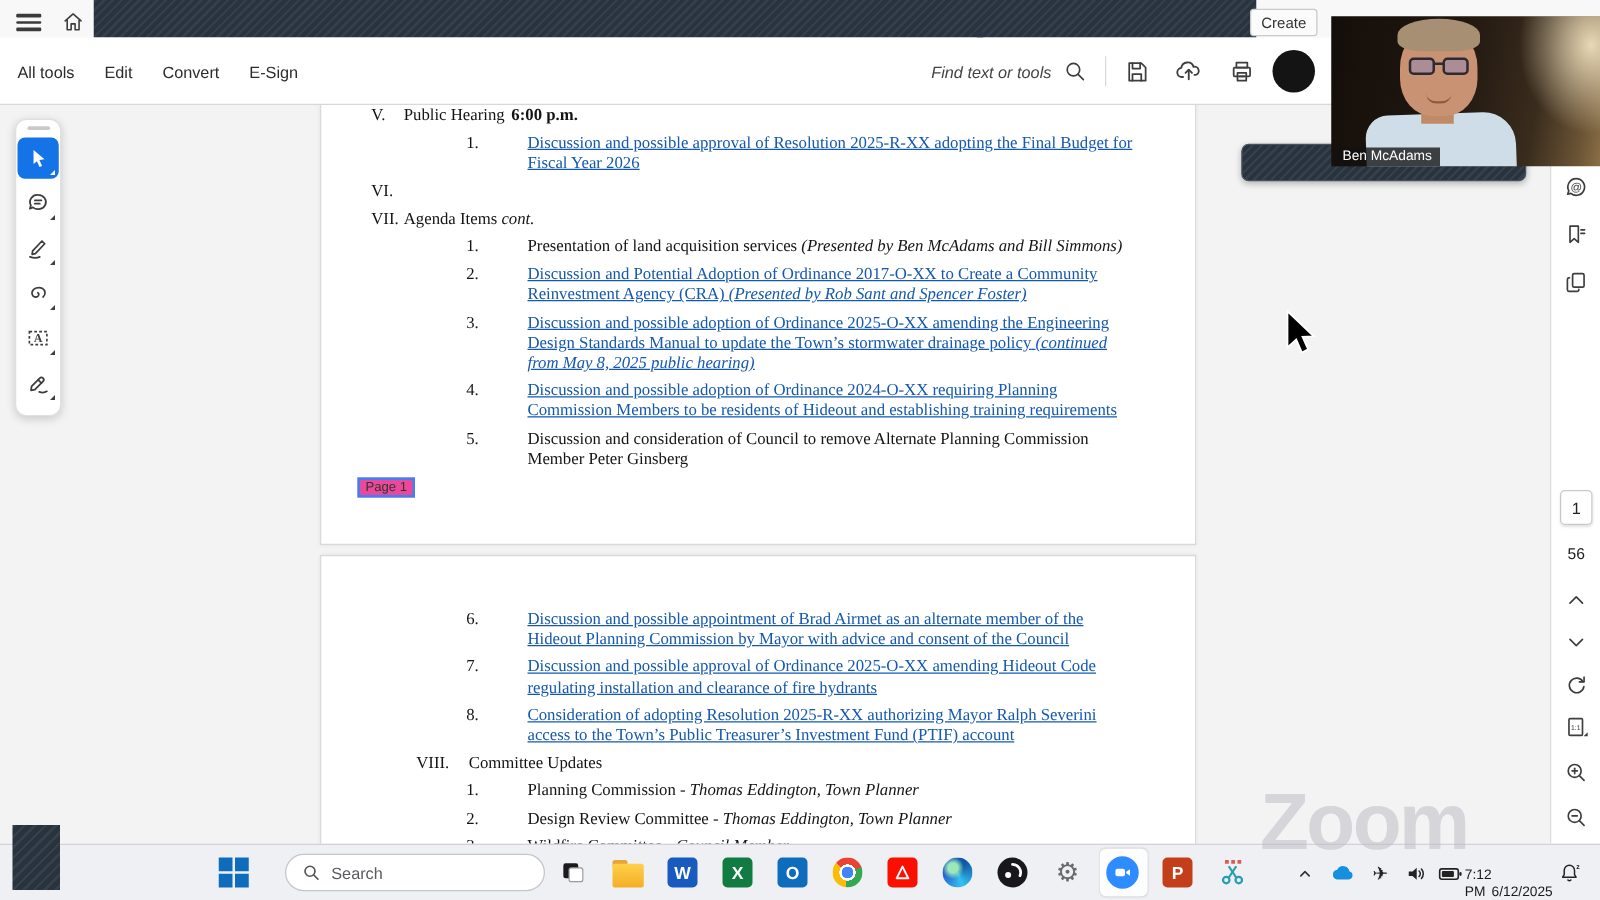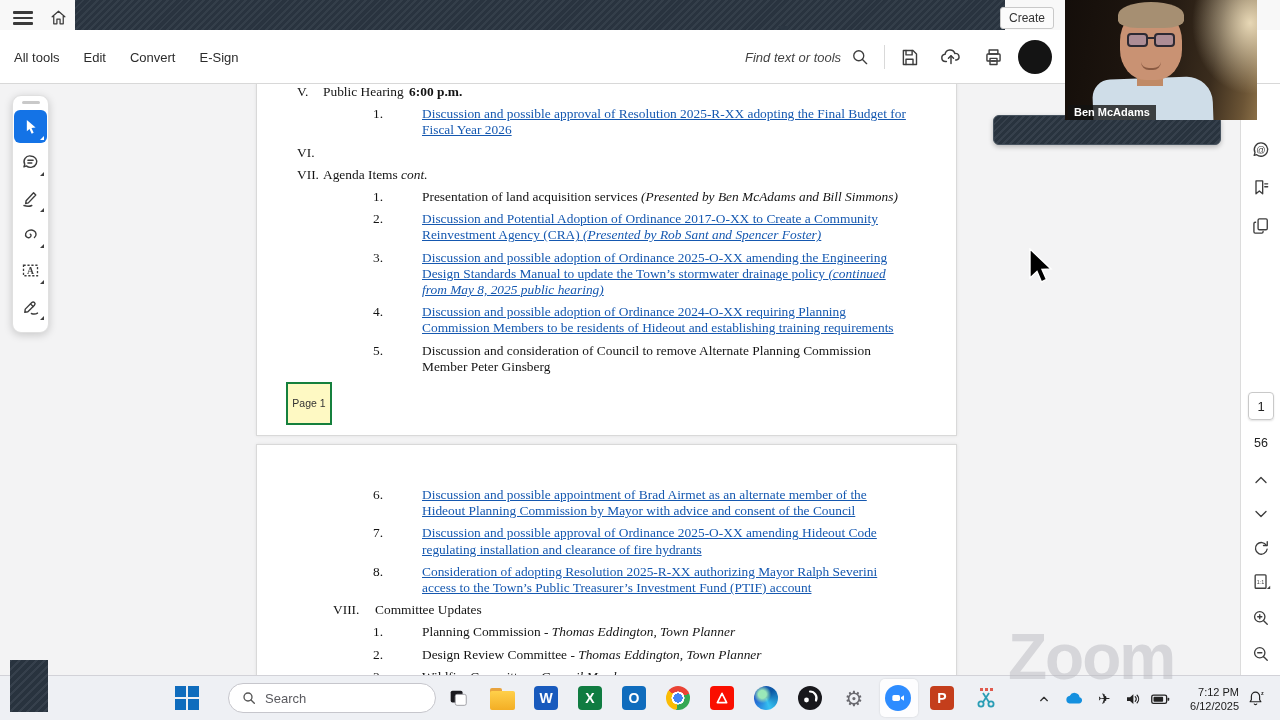--- a/index.html
+++ b/index.html
@@ -42,22 +42,22 @@
   #page2 { left:256px; top:360px; width:701px; height:560px; padding:42px 0 0 40px; }
   .sec { display:flex; margin-bottom:6px; }
   .roman { width:26px; flex-shrink:0; }
   .roman.w42 { width:42px;margin-left:36px; }
   .sect b { margin-left:2px; }
   .row { display:flex; margin-left:76px; margin-bottom:6px; }
   .num { width:49px; flex-shrink:0; }
   .body { width:484px; }
   .lnk { color:#1558b0; text-decoration:underline; cursor:pointer; }
   .it { font-style:italic; }
-  .page-badge { position:absolute; left:29px; top:299px; width:46px; height:43px; background:#fef9c3;
-                border:2px solid #15803d; font-family:"Liberation Sans",sans-serif; font-size:10.5px;
+  .page-badge { position:absolute; left:29px; top:299px; width:46px; height:16px; background:#ec4899;
+                border:2px solid #3b82f6; font-family:"Liberation Sans",sans-serif; font-size:10.5px;
                 color:#333; display:flex; align-items:center; justify-content:center; }
 
   
   #tool-palette { position:absolute; left:12px; top:95px; width:37px; background:#fff;
                   border:1px solid #e0e0e0; border-radius:9px; box-shadow:0 2px 8px rgba(0,0,0,0.18);
                   padding:5px 0 6px; z-index:6; }
   .handle { width:18px; height:3px; background:#c9c9c9; border-radius:2px; margin:0 auto 6px; }
   .tool { position:relative; width:33px; height:33px; margin:3px auto; border-radius:6px;
           display:flex; align-items:center; justify-content:center; cursor:pointer; }
   .tool.active { background:#1473e6; }
@@ -68,22 +68,22 @@
   
   #right-panel { position:absolute; left:1240px; top:84px; width:40px; height:591px; background:#fff;
                  border-left:1px solid #dcdcdc; z-index:10; }
   .rp-ic { position:absolute; left:10px; width:20px; height:20px; cursor:pointer; }
   .page-box { position:absolute; left:7px; top:308px; width:26px; height:28px; border:1px solid #c9c9c9;
               border-radius:4px; box-shadow:0 1px 2px rgba(0,0,0,0.12); font-size:13px; color:#222;
               display:flex; align-items:center; justify-content:center; cursor:text; }
   .page-total { position:absolute; left:0; top:352px; width:40px; text-align:center; font-size:12.5px; color:#222; }
 
   
-  #video { position:absolute; left:1065px; top:0; width:192px; height:120px; z-index:40; overflow:hidden;
-           background:linear-gradient(100deg,#140e0a 0%,#201710 45%,#3a2c1d 75%,#6b5435 92%,#8a6f47 100%); cursor:move;font-weight:bold; }
+  #video { position:absolute; left:1065px; top:13px; width:215px; height:120px; z-index:40; overflow:hidden;
+           background:linear-gradient(100deg,#140e0a 0%,#201710 45%,#3a2c1d 75%,#6b5435 92%,#8a6f47 100%); cursor:move; }
   #video .glow { position:absolute; right:-20px; top:-10px; width:90px; height:110px;
                  background:radial-gradient(ellipse at 70% 30%, rgba(255,240,205,0.85), rgba(255,240,205,0) 65%); }
   .shirt { position:absolute; left:28px; top:78px; width:120px; height:60px; background:#cfdde8;
            border-radius:18px 26px 0 0; transform:rotate(-2deg); }
   .neck { position:absolute; left:72px; top:68px; width:26px; height:18px; background:#c08a66; }
   .head { position:absolute; left:55px; top:8px; width:62px; height:72px; background:#c99273;
           border-radius:46% 46% 42% 42%; }
   .hair { position:absolute; left:53px; top:2px; width:66px; height:26px; background:#a68f72;
           border-radius:50% 50% 30% 30%; }
   .glasses { position:absolute; left:60px; top:33px; width:52px; height:15px; }
@@ -129,21 +129,21 @@
                conic-gradient(from 160deg, #35c1f1, #2052cb, #0c59a4, #35c1f1); }
   .obs-ic { width:24px; height:24px; border-radius:50%; background:#18181c; position:relative; }
   .zoom-ic { width:26px; height:26px; border-radius:50%; background:#2d8cff; display:flex;
              align-items:center; justify-content:center; }
   .folder-ic { position:relative; width:25px; height:19px; margin-top:4px; }
   .folder-ic .back { position:absolute; left:0; top:-3px; width:12px; height:6px; background:#e8a33d;
                      border-radius:2px 2px 0 0; }
   .folder-ic .front { position:absolute; left:0; top:0; width:25px; height:19px;
                       background:linear-gradient(#ffd04a,#f3ae25); border-radius:2px; }
   .tray { position:absolute; top:0; height:45px; display:flex; align-items:center; cursor:pointer; }
-  #clock { position:absolute; left:1175px; top:0; width:64px; height:45px; display:flex; flex-direction:column;
+  #clock { position:absolute; left:1175px; top:0; width:64px; height:45px; display:flex; flex-direction:row;
            justify-content:center; align-items:flex-end; font-size:11px; color:#1a1a1a; line-height:14px; cursor:pointer; }
   #dark-square { position:absolute; left:10px; top:660px; width:38px; height:52px; background:#2b3642; z-index:36;
                  background-image:repeating-linear-gradient(135deg, rgba(255,255,255,0.05) 0 2px, rgba(0,0,0,0.06) 2px 6px); }
 </style>
 </head>
 <body>
 
 <div id="screen">
 
   <div id="titlebar">

